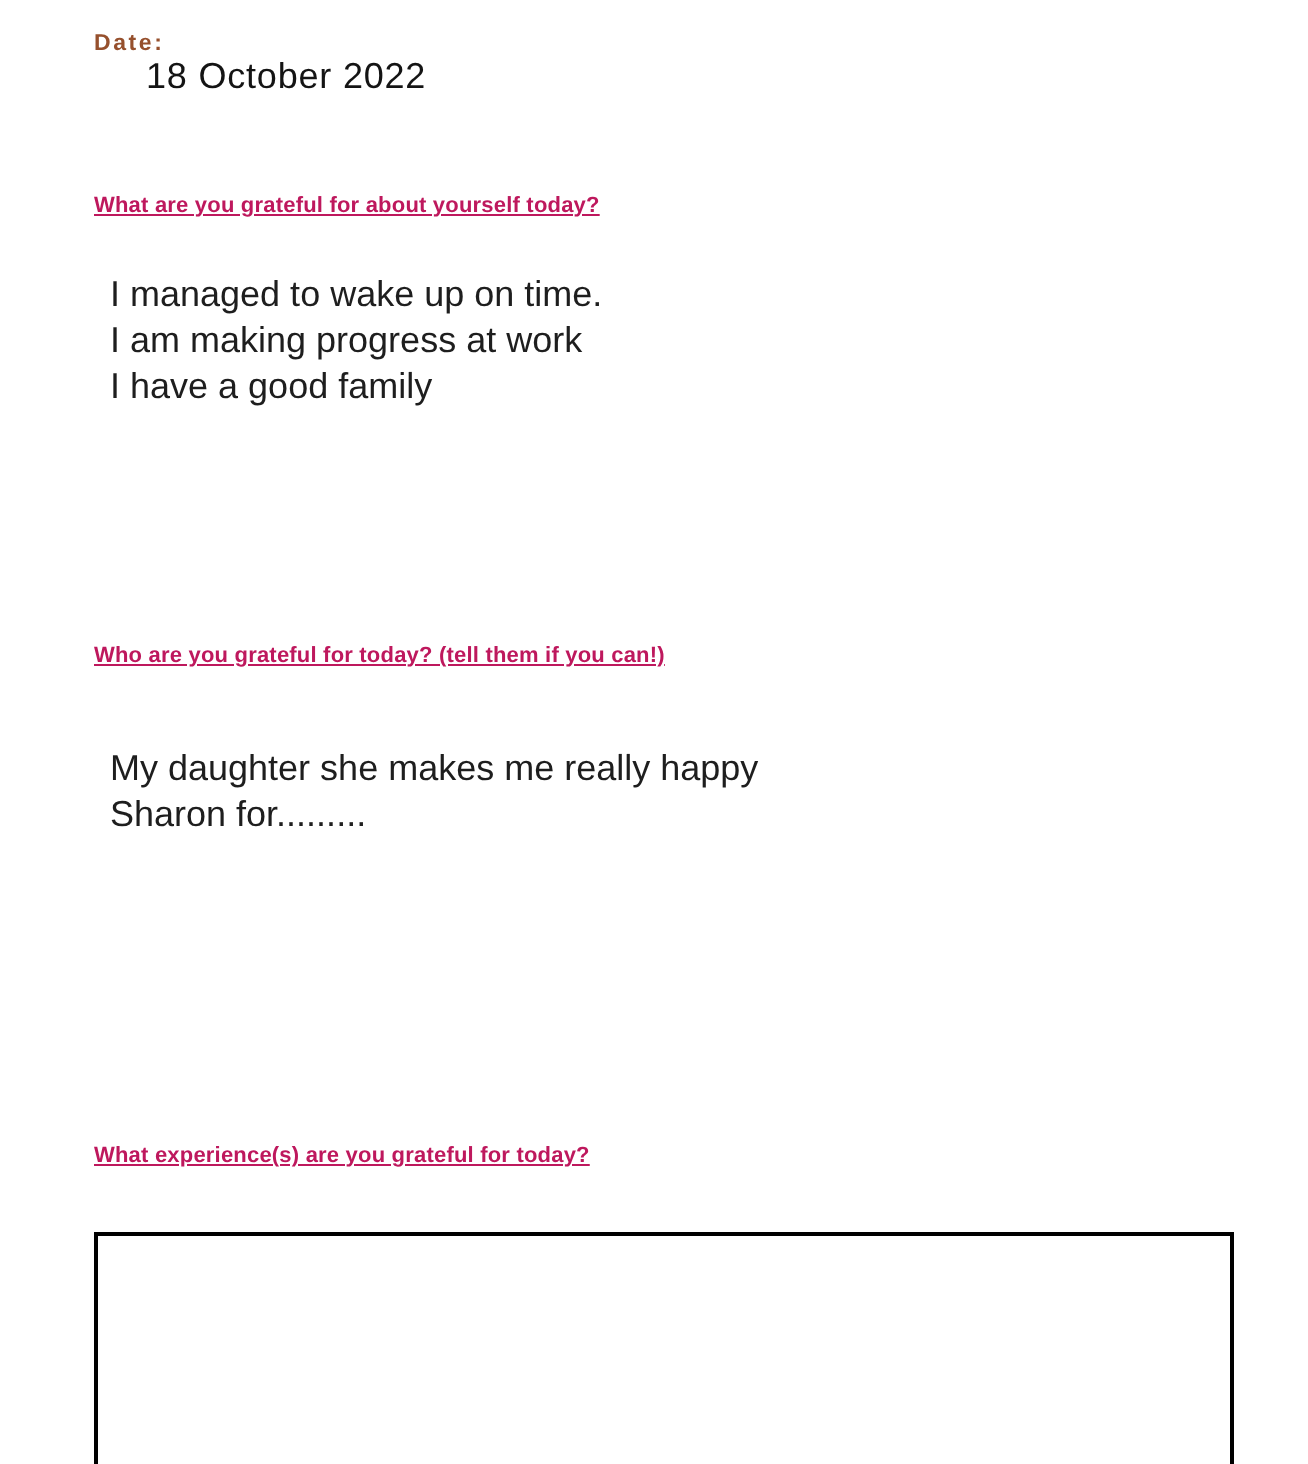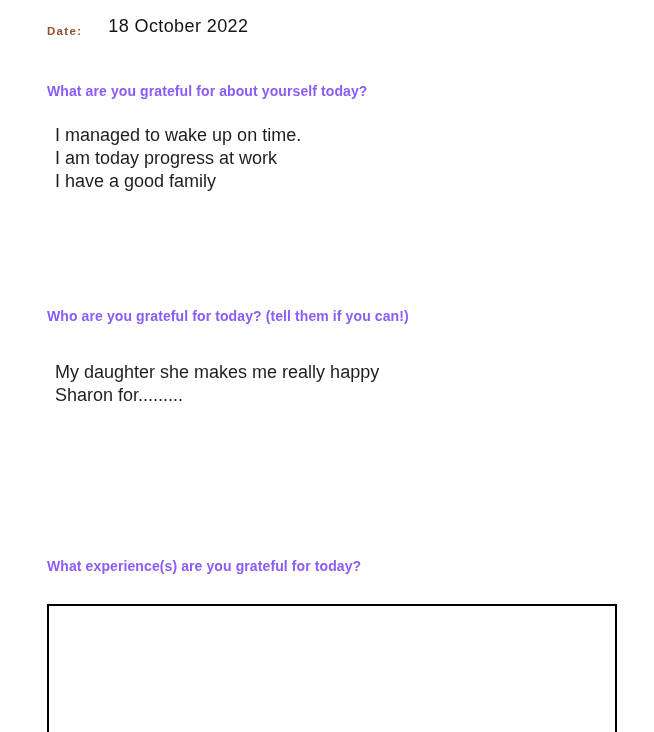--- a/index.html
+++ b/index.html
@@ -8,41 +8,42 @@
     position: relative;
     width: 654px;
     height: 732px;
     background: #ffffff;
     overflow: hidden;
     font-family: "Liberation Sans", sans-serif;
   }
   .content { padding: 16px 37px 0 47px; }
 
   
-  .date-row { display: flex; align-items: flex-end; }
+  .date-row { display: flex; align-items: flex-start; flex-direction: column; }
   .date-label {
     font-size: 11.5px;
     font-weight: bold;
     letter-spacing: 1.3px;
     color: #96502D;
   }
   .date-value {
     margin-left: 26px;
     font-size: 18px;
     letter-spacing: 0.4px;
     color: #141414;
   }
 
   
   h2.question {
-    font-size: 14px;
+    font-size: 11px;
     line-height: 20px;
     font-weight: bold;
     letter-spacing: 0.1px;
-    color: #8b5cf6;
+    color: #be185d;
+    text-decoration: underline;
   }
   .sec1 h2.question { margin-top: 44px; }
   .sec2 h2.question { margin-top: 3px; }
   .sec3 h2.question { margin-top: 16px; }
 
   
   .answer-box {
     background: #FBE9E1;
   }
   .sec1 .answer-box { margin-top: 18px; }
@@ -71,21 +72,21 @@
     <div class="date-row">
       <span class="date-label">Date:</span>
       <span class="date-value">18 October 2022</span>
     </div>
 
     <section class="sec1">
       <h2 class="question">What are you grateful for about yourself today?</h2>
       <div class="answer-box">
         <div class="answer-inner">
           <div class="answer-line">I managed to wake up on time.</div>
-          <div class="answer-line">I am today progress at work</div>
+          <div class="answer-line">I am making progress at work</div>
           <div class="answer-line">I have a good family</div>
         </div>
       </div>
     </section>
 
     <section class="sec2">
       <h2 class="question">Who are you grateful for today? (tell them if you can!)</h2>
       <div class="answer-box">
         <div class="answer-inner">
           <div class="answer-line">My daughter she makes me really happy</div>

